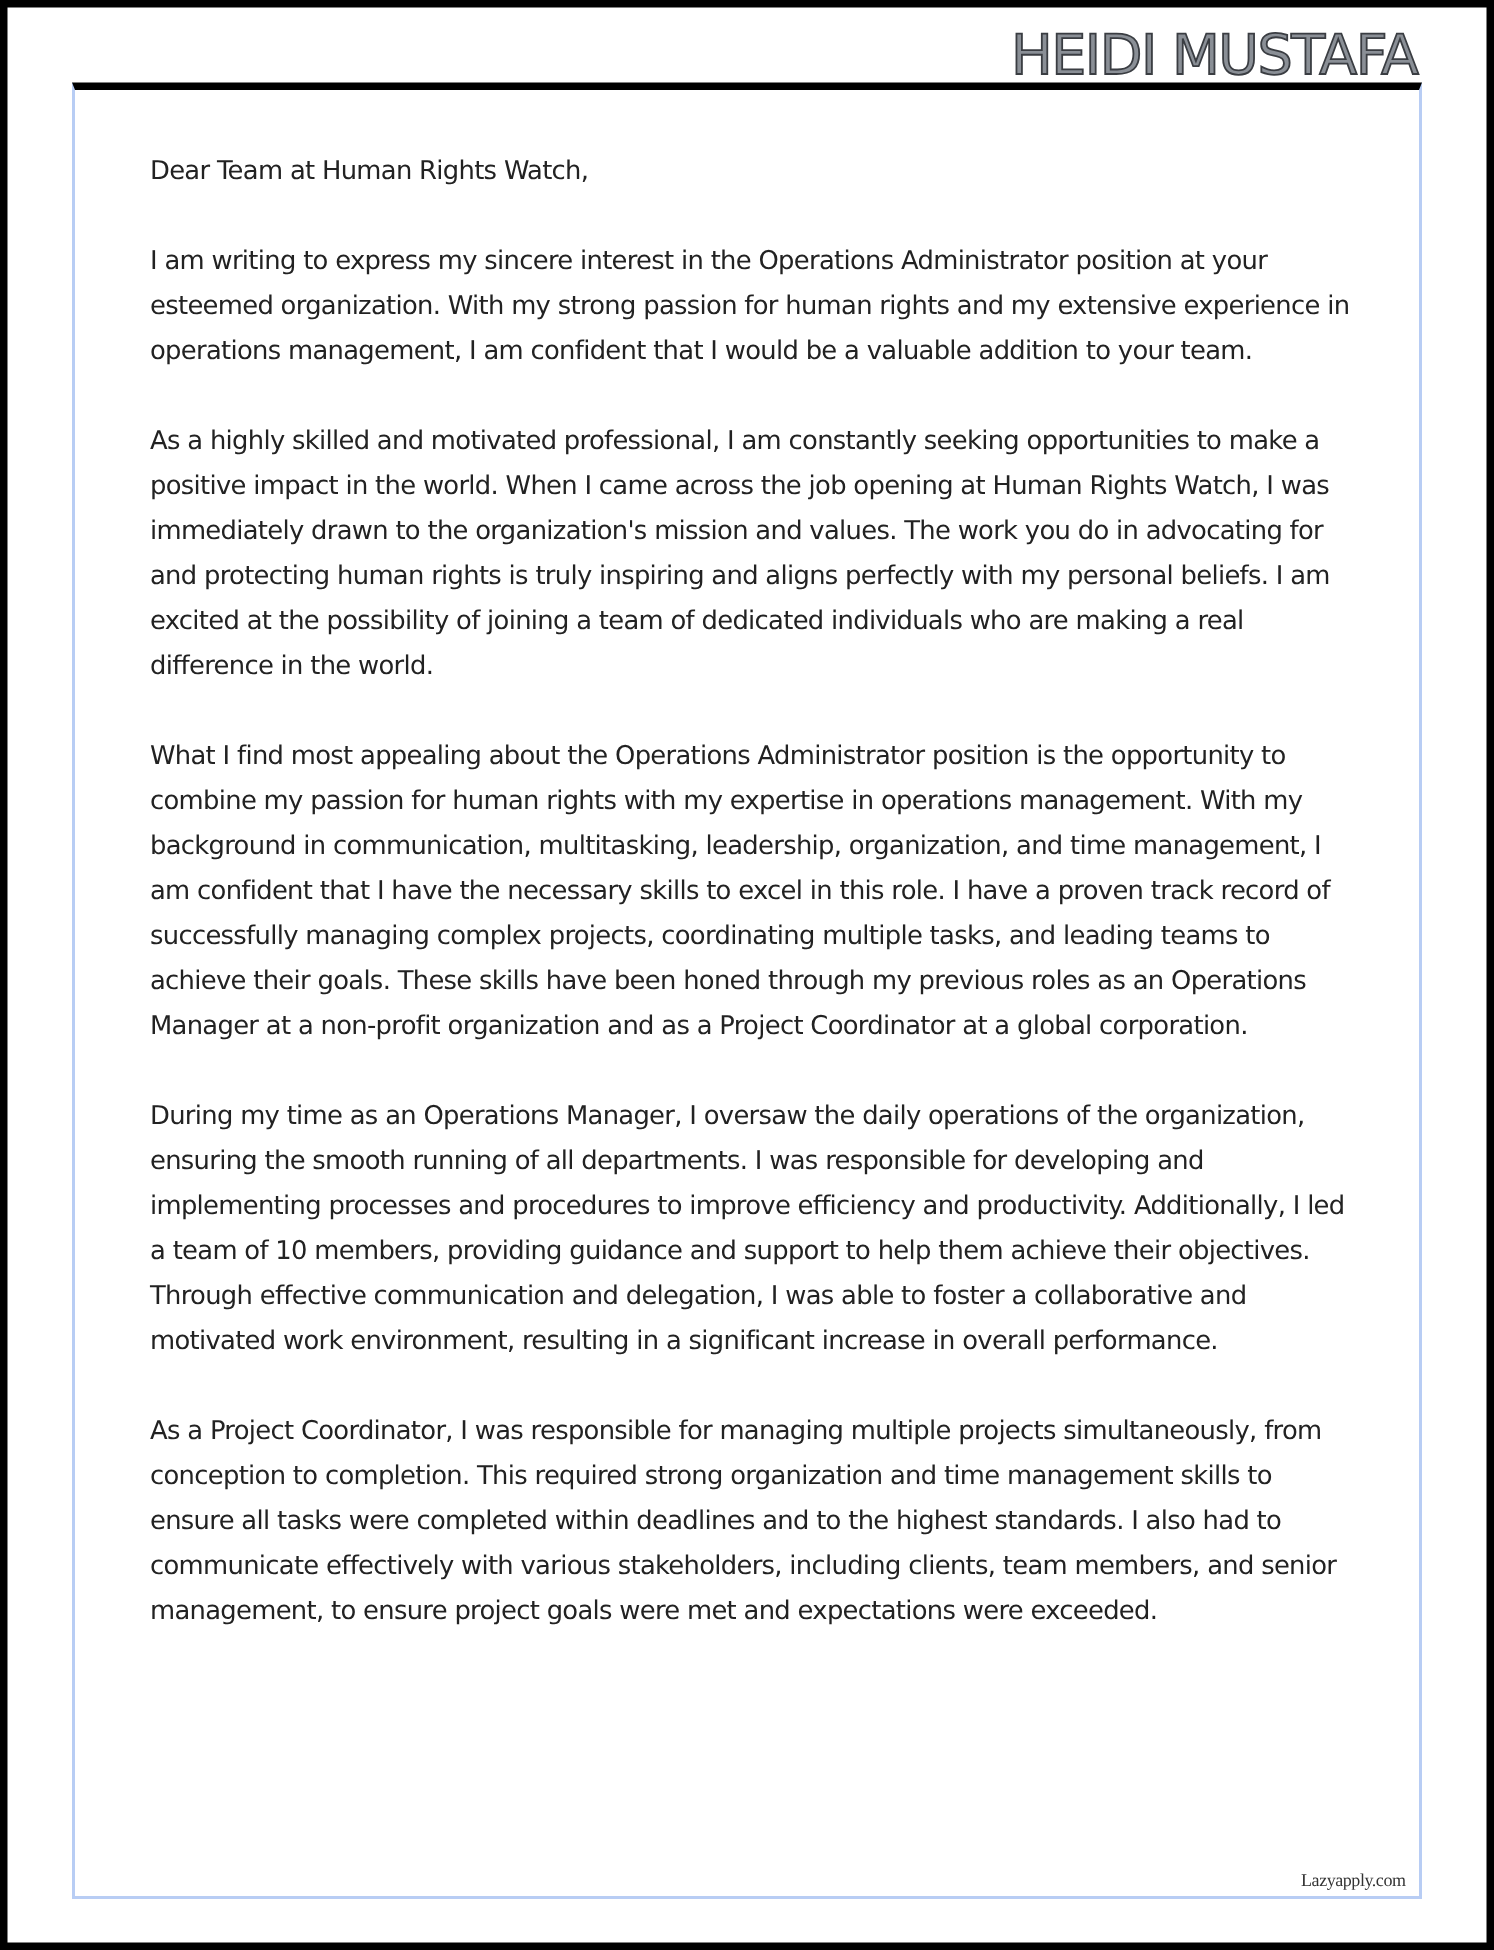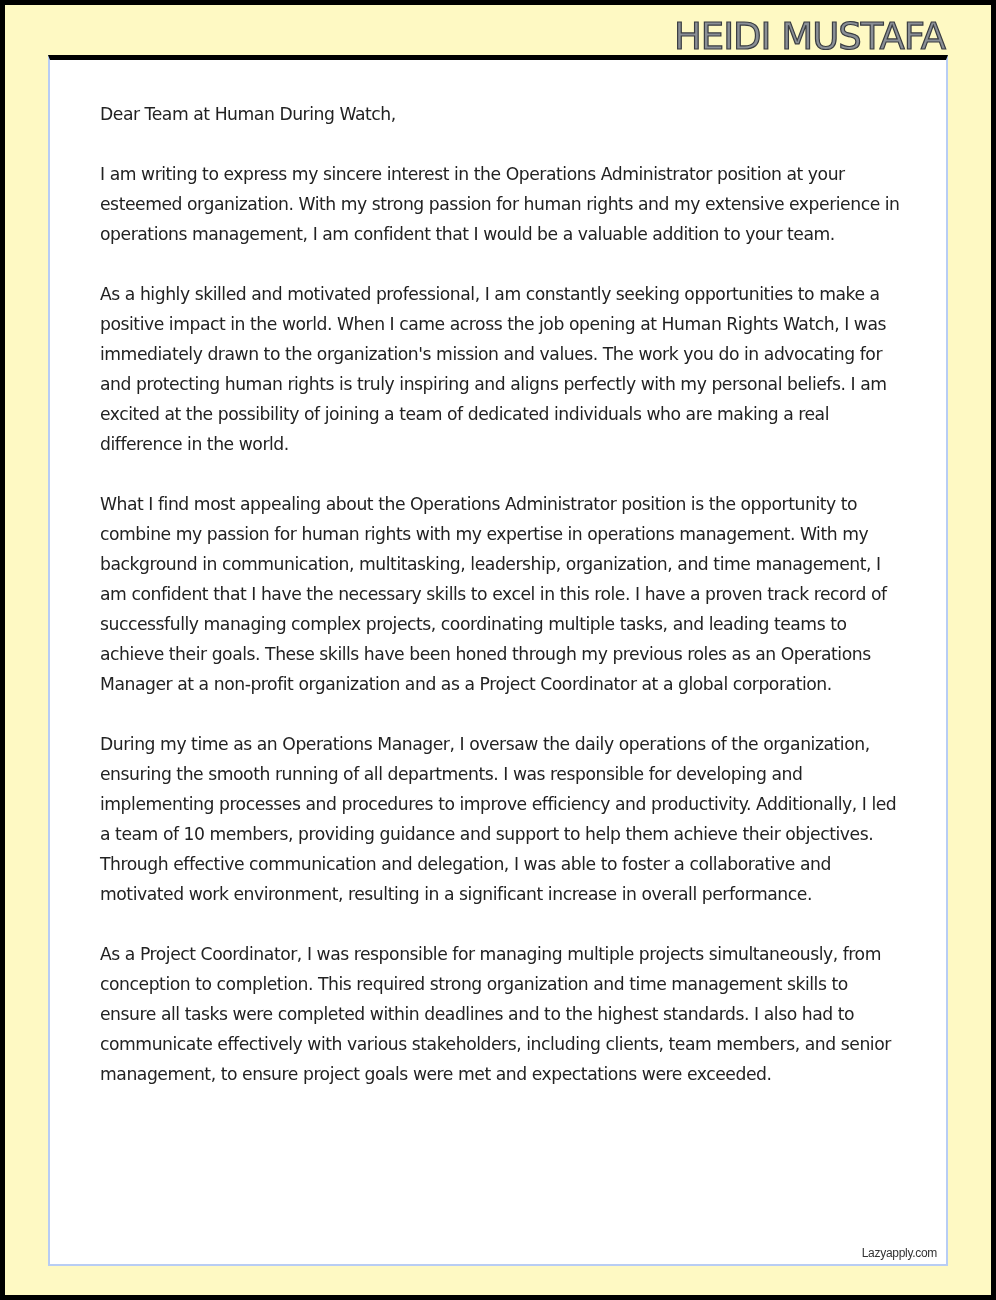--- a/index.html
+++ b/index.html
@@ -13,21 +13,21 @@
     background: #000;
     position: relative;
     font-family: "DejaVu Sans", sans-serif;
   }
   .frame {
     position: absolute;
     left: 5px;
     top: 5px;
     width: 986px;
     height: 1290px;
-    background: #fef9c3;
+    background: #ffffff;
     overflow: hidden;
   }
   .name {
     position: absolute;
     right: 46px;
     top: 12px;
     font-family: "DejaVu Sans", sans-serif;
     font-size: 37px;
     font-weight: normal;
     letter-spacing: -1px;
@@ -60,38 +60,38 @@
     letter-spacing: -0.45px;
     z-index: 2;
   }
   .letter p {
     margin: 0 0 30px 0;
   }
   .watermark {
     position: absolute;
     right: 54px;
     top: 1241px;
-    font-family: Liberation Sans, sans-serif;
+    font-family: Liberation Serif, serif;
     font-size: 12px;
     color: #333333;
     letter-spacing: -0.3px;
     background: #ffffff;
     z-index: 3;
     padding-left: 4px;
   }
 </style>
 </head>
 <body>
 
 <div class="frame">
   <div class="name">HEIDI MUSTAFA</div>
   <div class="card"></div>
 
   <div class="letter">
-    <p>Dear Team at Human During Watch,</p>
+    <p>Dear Team at Human Rights Watch,</p>
     <p>I am writing to express my sincere interest in the Operations Administrator position at your esteemed organization. With my strong passion for human rights and my extensive experience in operations management, I am confident that I would be a valuable addition to your team.</p>
     <p>As a highly skilled and motivated professional, I am constantly seeking opportunities to make a positive impact in the world. When I came across the job opening at Human Rights Watch, I was immediately drawn to the organization's mission and values. The work you do in advocating for and protecting human rights is truly inspiring and aligns perfectly with my personal beliefs. I am excited at the possibility of joining a team of dedicated individuals who are making a real difference in the world.</p>
     <p>What I find most appealing about the Operations Administrator position is the opportunity to combine my passion for human rights with my expertise in operations management. With my background in communication, multitasking, leadership, organization, and time management, I am confident that I have the necessary skills to excel in this role. I have a proven track record of successfully managing complex projects, coordinating multiple tasks, and leading teams to achieve their goals. These skills have been honed through my previous roles as an Operations Manager at a non-profit organization and as a Project Coordinator at a global corporation.</p>
     <p>During my time as an Operations Manager, I oversaw the daily operations of the organization, ensuring the smooth running of all departments. I was responsible for developing and implementing processes and procedures to improve efficiency and productivity. Additionally, I led a team of 10 members, providing guidance and support to help them achieve their objectives. Through effective communication and delegation, I was able to foster a collaborative and motivated work environment, resulting in a significant increase in overall performance.</p>
     <p>As a Project Coordinator, I was responsible for managing multiple projects simultaneously, from conception to completion. This required strong organization and time management skills to ensure all tasks were completed within deadlines and to the highest standards. I also had to communicate effectively with various stakeholders, including clients, team members, and senior management, to ensure project goals were met and expectations were exceeded.</p>
   </div>
 
   <div class="watermark">Lazyapply.com</div>
 </div>
 

